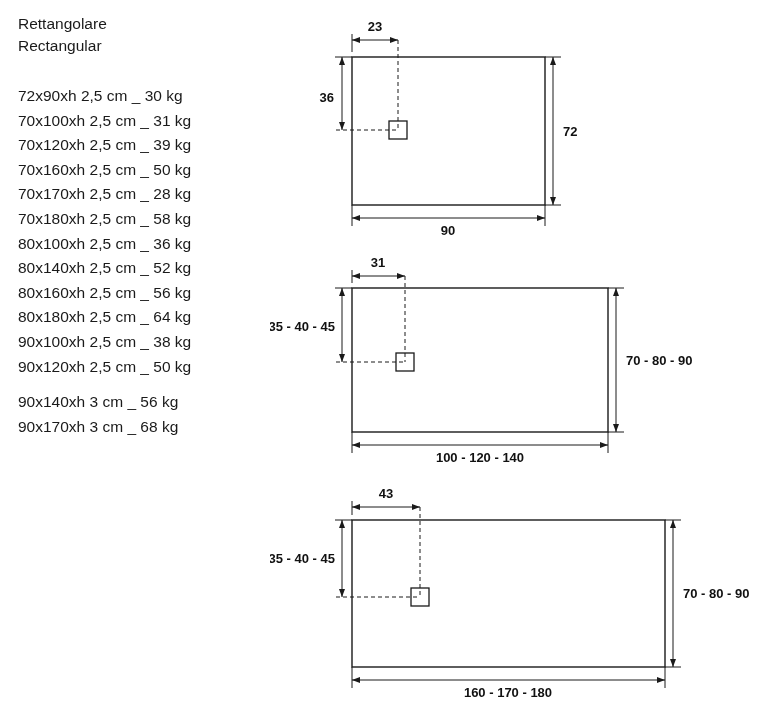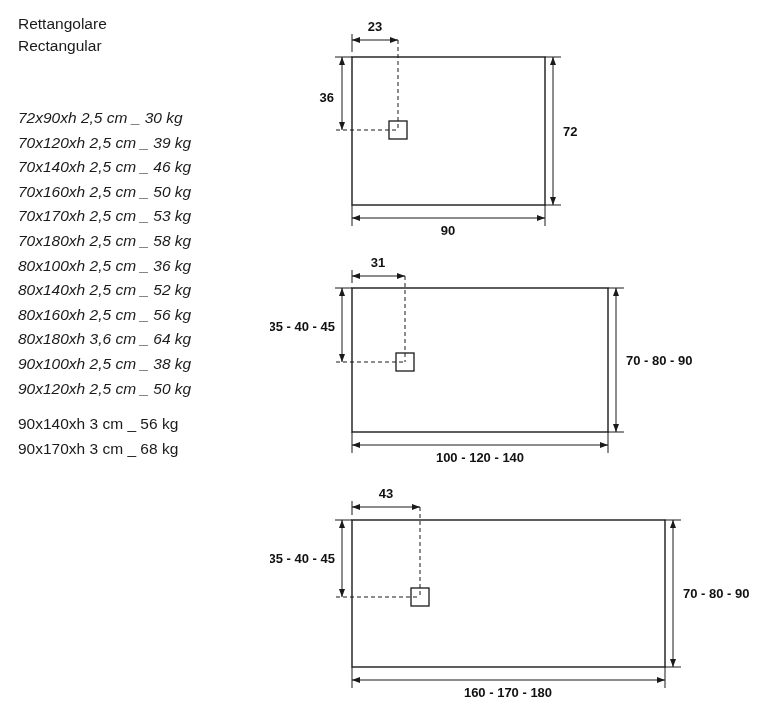--- a/index.html
+++ b/index.html
@@ -25,21 +25,21 @@
     font-size: 15.5px;
     line-height: 22px;
     color: #1a1a1a;
   }
   ul.sizes {
     list-style: none;
     font-size: 15.5px;
     line-height: 24.6px;
     color: #1a1a1a;
   }
-  ul.sizes.g1 { margin-top: 49px; font-style: italic; }
+  ul.sizes.g1 { margin-top: 27px; }
   ul.sizes.g2 { margin-top: 11px; }
   .drawings {
     position: absolute;
     left: 270px;
     top: 0;
     width: 487px;
     height: 633px;
   }
   svg { display: block; }
   .shape { fill: #ffffff; stroke: #1a1a1a; stroke-width: 1.4; }
@@ -55,29 +55,29 @@
 <body>
 
 <div class="page">
 
   <div class="left-col">
     <div class="title-line">Rettangolare</div>
     <div class="title-line">Rectangular</div>
 
     <ul class="sizes g1">
       <li>72x90xh 2,5 cm _ 30 kg</li>
+      <li>70x100xh 2,5 cm _ 31 kg</li>
       <li>70x120xh 2,5 cm _ 39 kg</li>
-      <li>70x140xh 2,5 cm _ 46 kg</li>
       <li>70x160xh 2,5 cm _ 50 kg</li>
-      <li>70x170xh 2,5 cm _ 53 kg</li>
+      <li>70x170xh 2,5 cm _ 28 kg</li>
       <li>70x180xh 2,5 cm _ 58 kg</li>
       <li>80x100xh 2,5 cm _ 36 kg</li>
       <li>80x140xh 2,5 cm _ 52 kg</li>
       <li>80x160xh 2,5 cm _ 56 kg</li>
-      <li>80x180xh 3,6 cm _ 64 kg</li>
+      <li>80x180xh 2,5 cm _ 64 kg</li>
       <li>90x100xh 2,5 cm _ 38 kg</li>
       <li>90x120xh 2,5 cm _ 50 kg</li>
     </ul>
 
     <ul class="sizes g2">
       <li>90x140xh 3 cm _ 56 kg</li>
       <li>90x170xh 3 cm _ 68 kg</li>
     </ul>
   </div>
 

